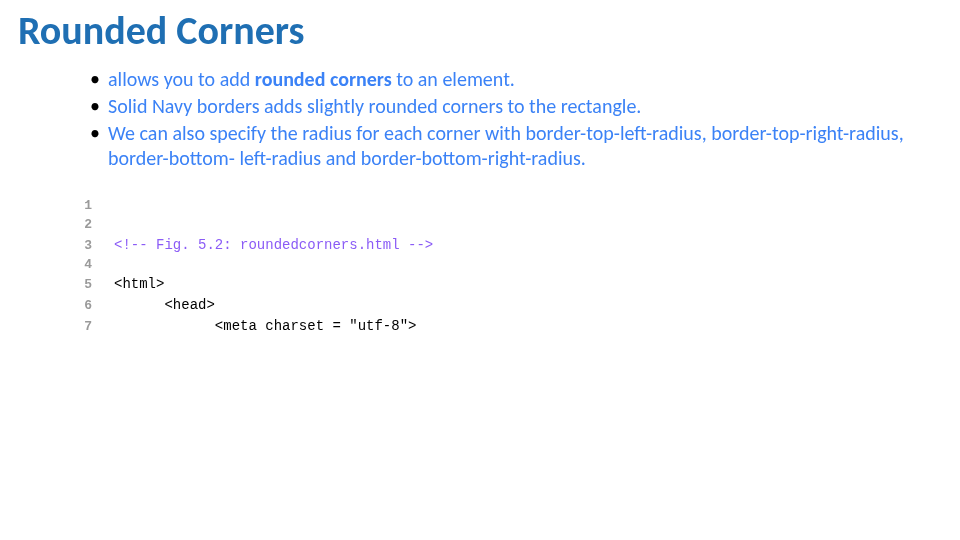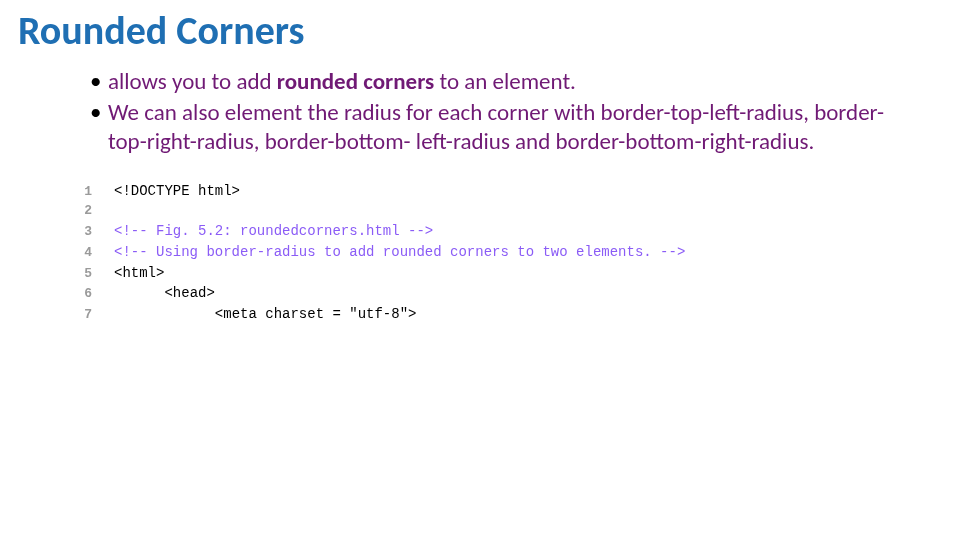--- a/index.html
+++ b/index.html
@@ -20,23 +20,23 @@
   }
   .title {
     font-size: 40px;
     font-weight: 700;
     color: #1f6fb3;
     margin: 6px 0 12px 18px;
     letter-spacing: 0px;
   }
   .bullets {
     margin: 0 40px 0 50px;
-    font-size: 23px;
+    font-size: 20px;
     line-height: 1.25;
-    color: #701a75;
+    color: #3b82f6;
   }
   .bullets li {
     list-style: none;
     position: relative;
     padding-left: 18px;
     margin-bottom: 2px;
   }
   .bullets li::before {
     content: "•";
     position: absolute;
@@ -79,40 +79,41 @@
 
 <div class="slide">
 
   <h1 class="title">Rounded Corners</h1>
 
   <ul class="bullets">
     <li>
       <span>allows you to add </span><strong>rounded corners </strong><span>to an element.</span>
     </li>
     <li>
-      <span>We can also element the radius for each corner with border-top-left-radius, border-top-right-radius, border-bottom- left-radius and border-bottom-right-radius.</span><strong></strong><span></span>
+      <span>Solid Navy borders adds slightly rounded corners to the rectangle.</span><strong></strong><span></span>
+    </li>
+    <li>
+      <span>We can also specify the radius for each corner with border-top-left-radius, border-top-right-radius, border-bottom- left-radius and border-bottom-right-radius.</span><strong></strong><span></span>
     </li>
   </ul>
 
   <div class="code-block">
     <div class="code-row">
       <span class="lineno">1</span>
-      <span class="code-text"><span></span><span>&lt;!DOCTYPE html&gt;</span></span>
     </div>
     <div class="code-row">
       <span class="lineno">2</span>
       <span class="code-text"><span></span><span></span></span>
     </div>
     <div class="code-row">
       <span class="lineno">3</span>
       <span class="code-text"><span></span><span class="comment">&lt;!-- Fig. 5.2: roundedcorners.html --&gt;</span></span>
     </div>
     <div class="code-row">
       <span class="lineno">4</span>
-      <span class="code-text"><span></span><span class="comment">&lt;!-- Using border-radius to add rounded corners to two elements. --&gt;</span></span>
     </div>
     <div class="code-row">
       <span class="lineno">5</span>
       <span class="code-text"><span></span><span>&lt;html&gt;</span></span>
     </div>
     <div class="code-row">
       <span class="lineno">6</span>
       <span class="code-text"><span>      </span><span>&lt;head&gt;</span></span>
     </div>
     <div class="code-row">

